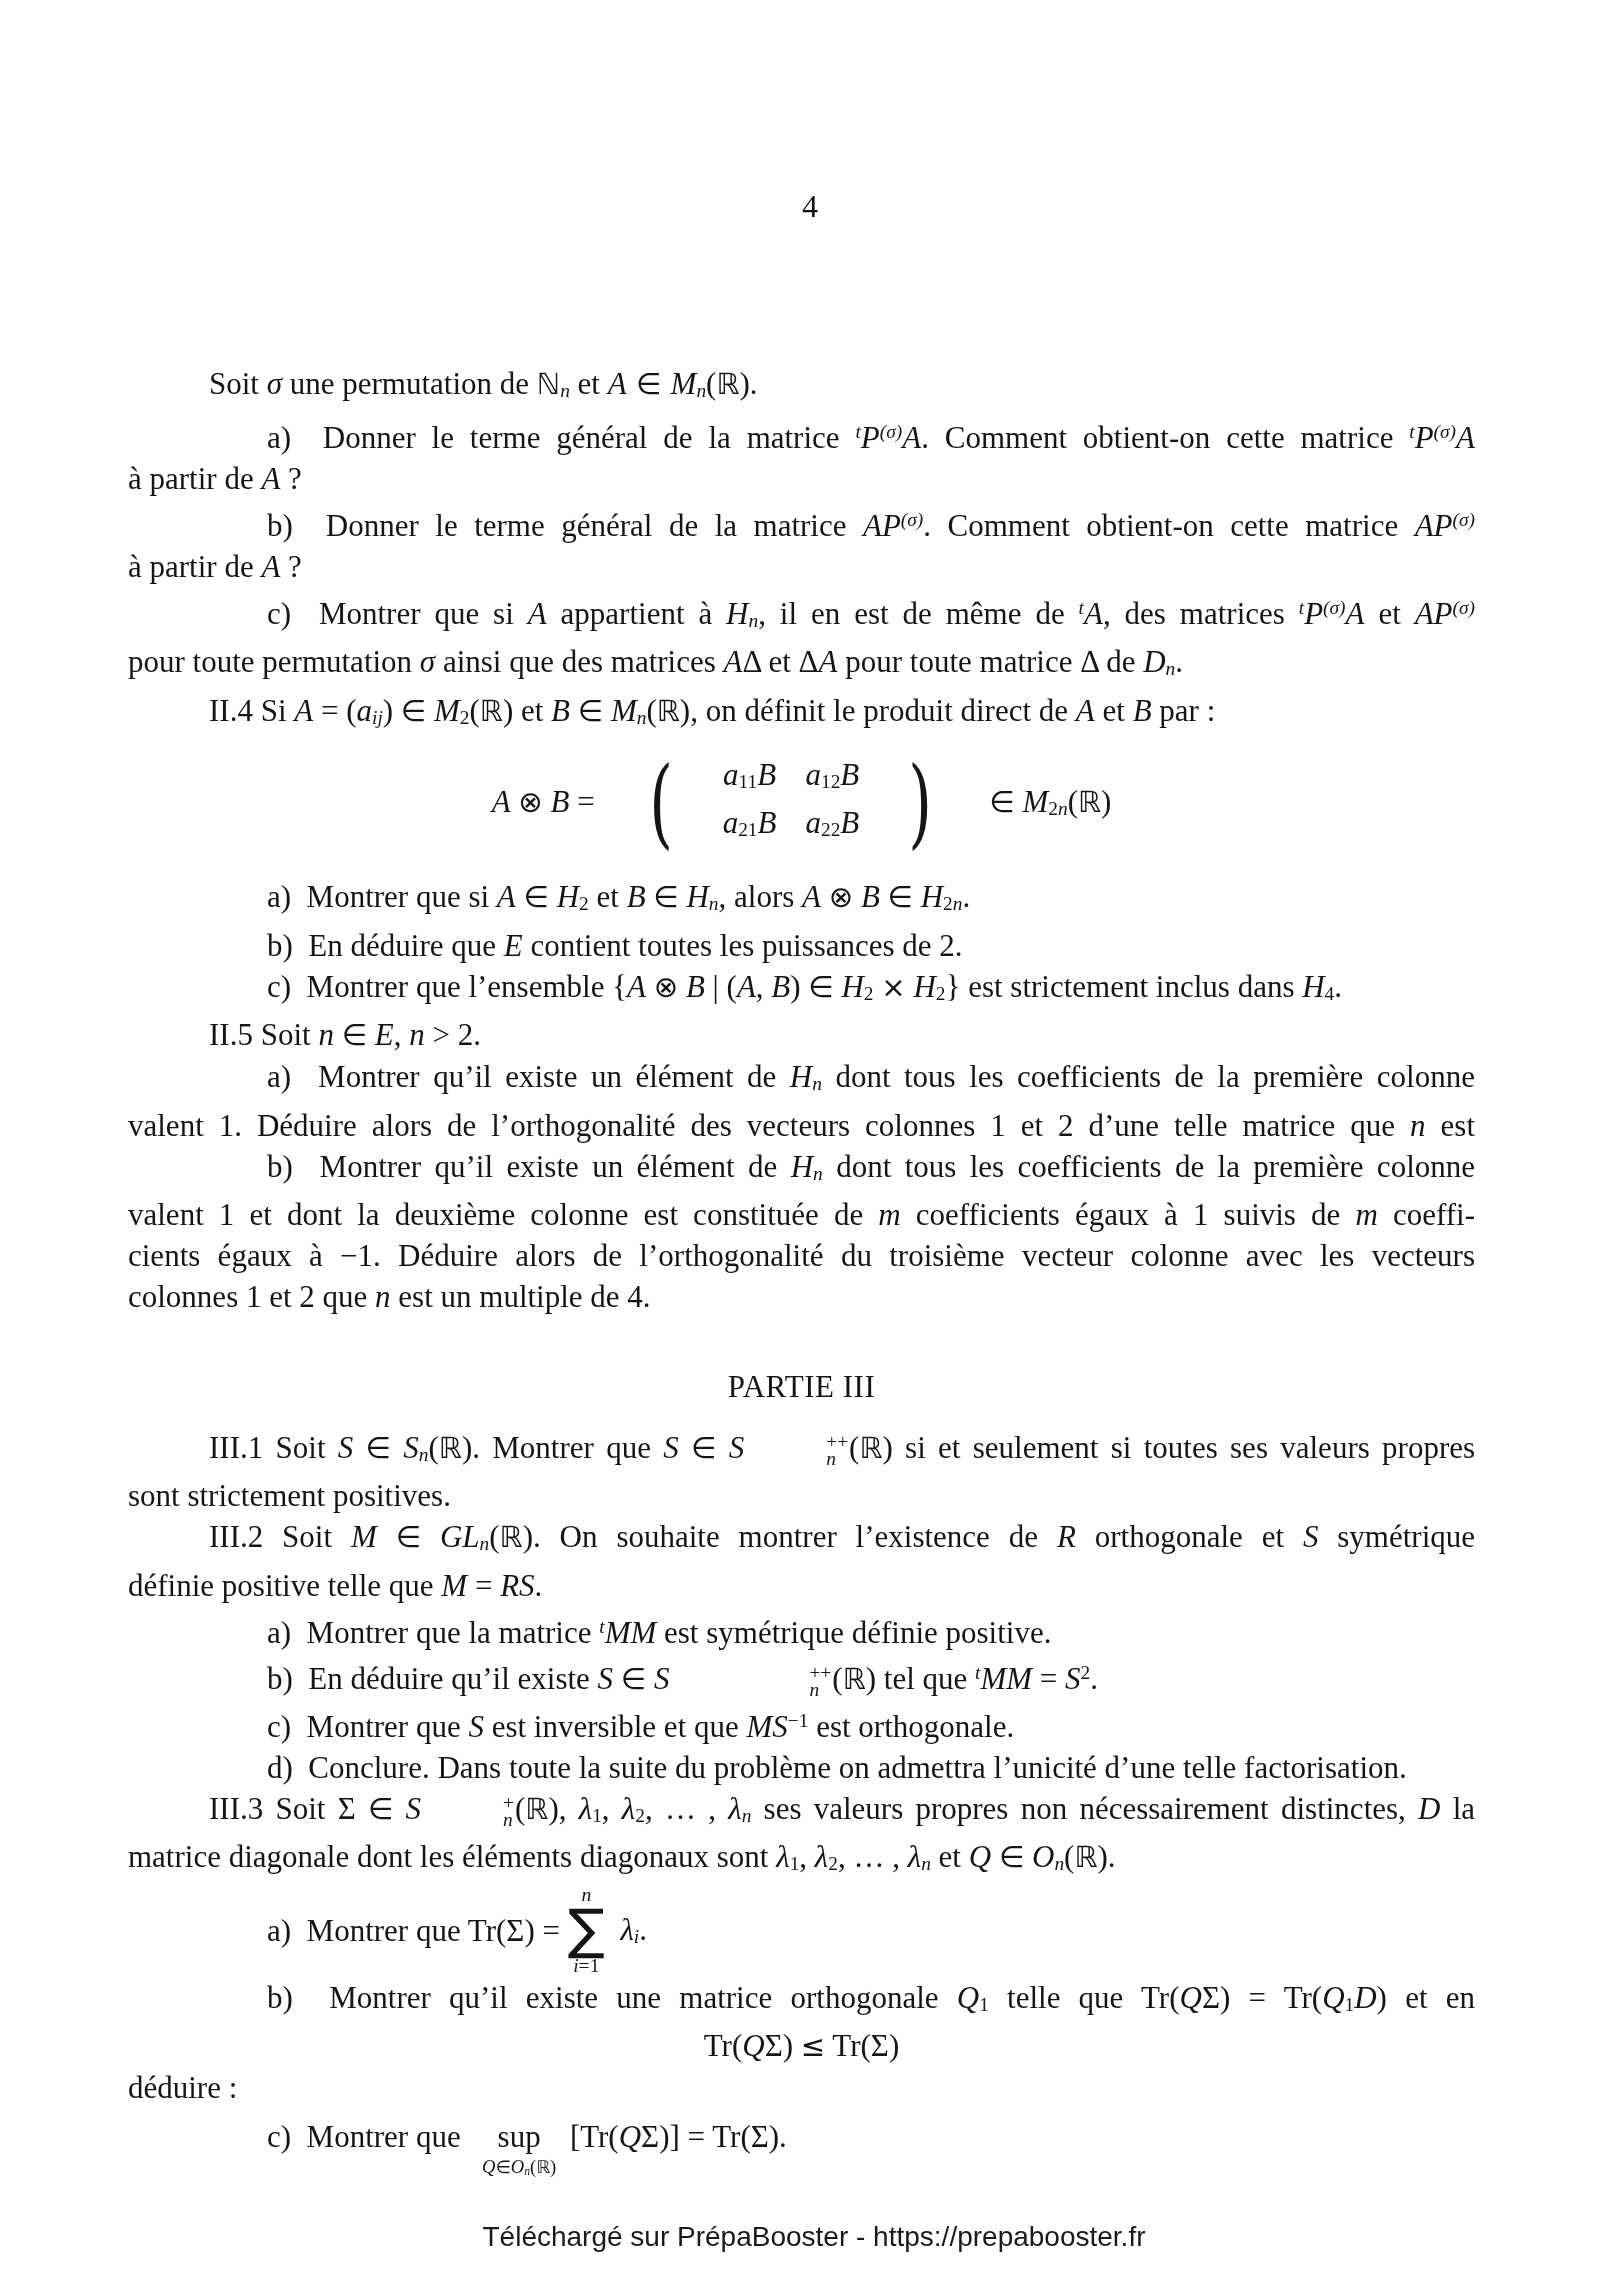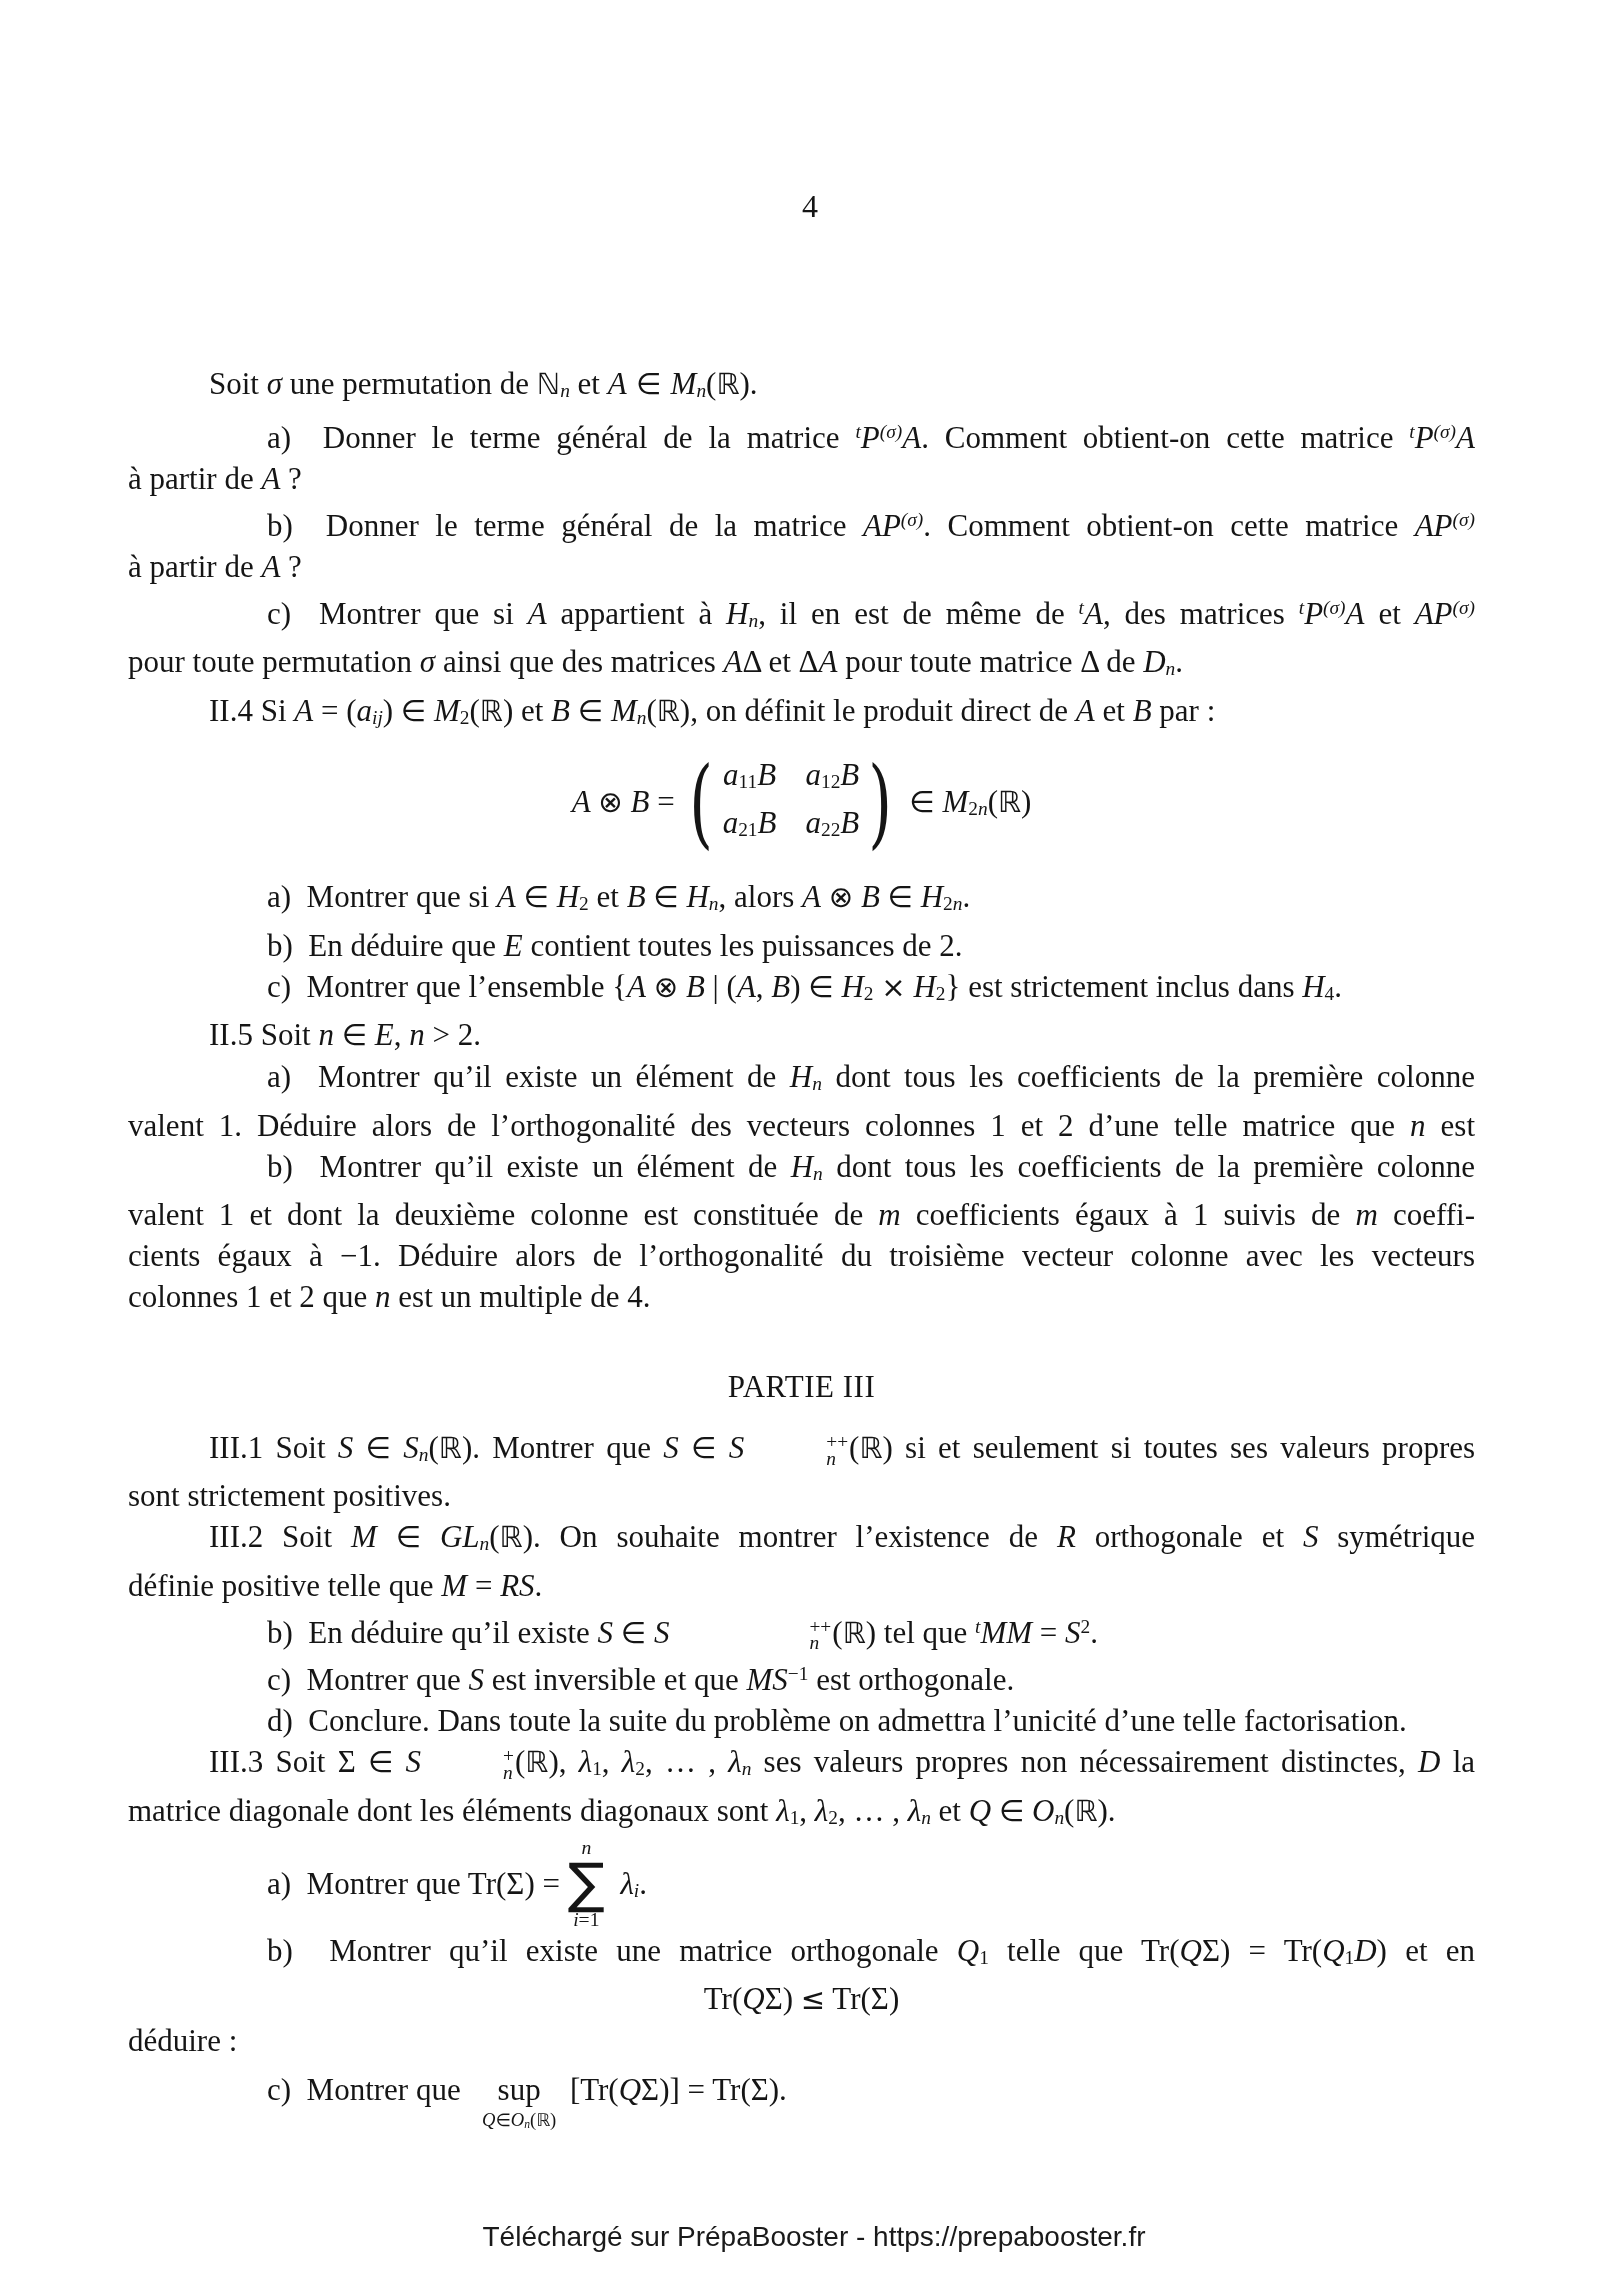--- a/index.html
+++ b/index.html
@@ -43,21 +43,21 @@
   
   .ss {
     display: inline-flex; flex-direction: column; align-items: flex-start;
     vertical-align: middle; font-size: 0.625em; margin-left: 1px; margin-right: 1px;
   }
   .ss-t { line-height: 16.7px; font-style: normal; }
   .ss-b { line-height: 16.7px; font-style: italic; }
 
   
   .display { display: flex; justify-content: center; align-items: center; }
-  #matrix { margin: 15.7px 0 25.5px; }
+  #matrix { margin: 15.7px 0 25.5px; gap: 40px; }
   .mlhs { margin-right: 7.8px; }
   .mrhs { margin-left: 9.8px; }
   .paren {
     display: inline-block;
     font-family: "DejaVu Serif", serif;
     font-size: 98px; line-height: 90px;
     transform: scaleX(0.62);
     font-weight: 400;
   }
   .cells {
@@ -133,20 +133,21 @@
         <div class="line cont jst"><span>cients égaux à −1. Déduire alors de l’orthogonalité du troisième vecteur colonne avec les vecteurs</span></div>
         <div class="line cont"><span>colonnes 1 et 2 que </span><span class="i">n</span><span> est un multiple de 4.</span></div>
         <div class="line heading"><span>PARTIE III</span></div>
         <div class="line first jst"><span>III.1 Soit </span><span class="i">S</span><span> </span><span class="sym">∈</span><span> </span><span class="cal">S</span><span class="subi">n</span><span>(</span><span class="bb">ℝ</span><span>). Montrer que </span><span class="i">S</span><span> </span><span class="sym">∈</span><span> </span><span class="cal">S</span><span class="ss">
             <span class="ss-t">++</span>
             <span class="ss-b">n</span>
           </span><span>(</span><span class="bb">ℝ</span><span>) si et seulement si toutes ses valeurs propres</span></div>
         <div class="line cont"><span>sont strictement positives.</span></div>
         <div class="line first jst"><span>III.2 Soit </span><span class="i">M</span><span> </span><span class="sym">∈</span><span> </span><span class="i">GL</span><span class="subi">n</span><span>(</span><span class="bb">ℝ</span><span>). On souhaite montrer l’existence de </span><span class="i">R</span><span> orthogonale et </span><span class="i">S</span><span> symétrique</span></div>
         <div class="line cont"><span>définie positive telle que </span><span class="i">M</span><span> = </span><span class="i">RS</span><span>.</span></div>
+        <div class="line item"><span>a)&nbsp; Montrer que la matrice </span><span class="supi">t</span><span class="i">MM</span><span> est symétrique définie positive.</span></div>
         <div class="line item"><span>b)&nbsp; En déduire qu’il existe </span><span class="i">S</span><span> </span><span class="sym">∈</span><span> </span><span class="cal">S</span><span class="ss">
             <span class="ss-t">++</span>
             <span class="ss-b">n</span>
           </span><span>(</span><span class="bb">ℝ</span><span>) tel que </span><span class="supi">t</span><span class="i">MM</span><span> = </span><span class="i">S</span><span class="sup">2</span><span>.</span></div>
         <div class="line item"><span>c)&nbsp; Montrer que </span><span class="i">S</span><span> est inversible et que </span><span class="i">MS</span><span class="sup">−1</span><span> est orthogonale.</span></div>
         <div class="line item"><span>d)&nbsp; Conclure. Dans toute la suite du problème on admettra l’unicité d’une telle factorisation.</span></div>
         <div class="line first jst"><span>III.3 Soit </span><span>Σ</span><span> </span><span class="sym">∈</span><span> </span><span class="cal">S</span><span class="ss">
             <span class="ss-t">+</span>
             <span class="ss-b">n</span>
           </span><span>(</span><span class="bb">ℝ</span><span>), </span><span class="i">λ</span><span class="sub">1</span><span>, </span><span class="i">λ</span><span class="sub">2</span><span>, … , </span><span class="i">λ</span><span class="subi">n</span><span> ses valeurs propres non nécessairement distinctes, </span><span class="i">D</span><span> la</span></div>

